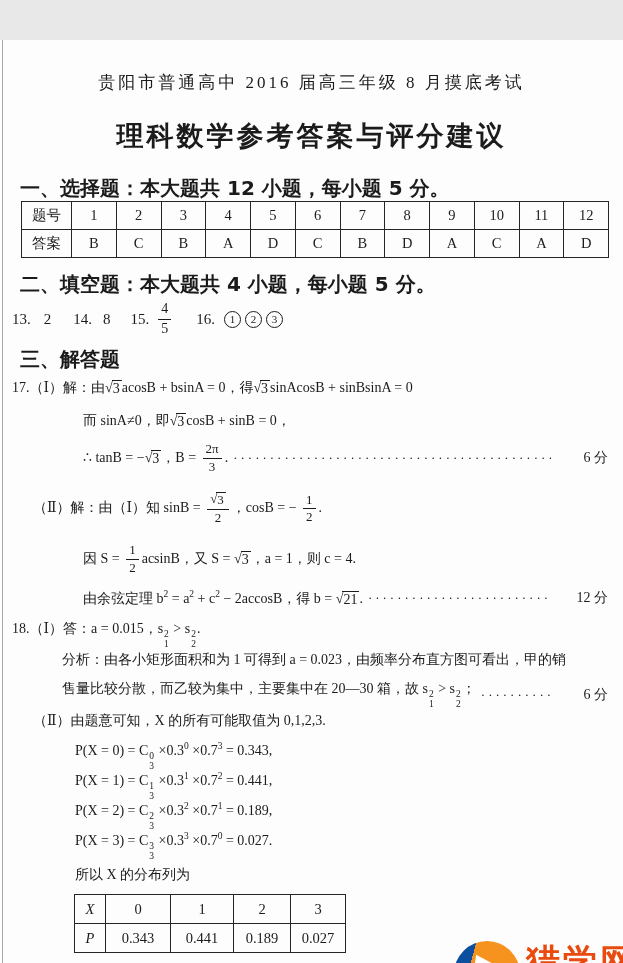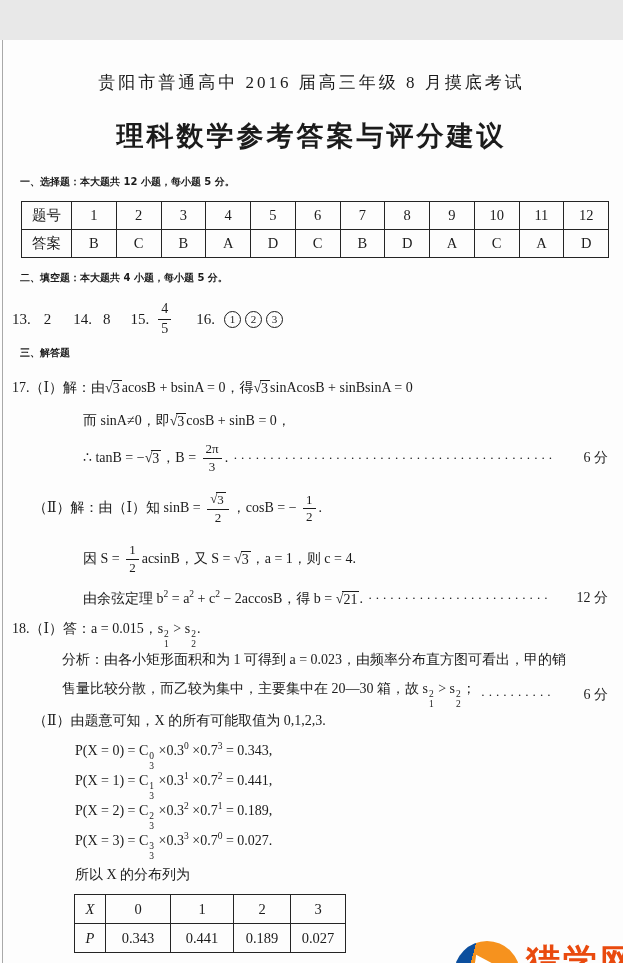--- a/index.html
+++ b/index.html
@@ -4,21 +4,21 @@
 <style>
   html,body{margin:0;padding:0;background:#e8e8e8;}
   .page{
     position:relative;width:623px;height:963px;background:#fdfdfd;overflow:hidden;
     font-family:"Liberation Serif","DejaVu Serif","DejaVu Sans",serif;color:#1b1b1b;margin-top:40px;
   }
   .scan-edge{position:absolute;left:2px;top:0;height:100%;width:1px;background:#a9a9a9;}
   .title{position:absolute;left:0;right:0;top:31px;text-align:center;font-size:17px;letter-spacing:3px;}
   .subtitle{position:absolute;left:0;right:0;top:78px;text-align:center;font-size:27px;font-weight:700;
     font-family:"DejaVu Sans","Liberation Sans",sans-serif;letter-spacing:3px;}
-  .h-bold{position:absolute;font-family:"DejaVu Sans","Liberation Sans",sans-serif;font-weight:700;font-size:10px;white-space:pre;}
+  .h-bold{position:absolute;font-family:"DejaVu Sans","Liberation Sans",sans-serif;font-weight:700;font-size:20px;white-space:pre;}
   table{border-collapse:collapse;position:absolute;background:#fdfdfd;}
   .choice-table{left:21px;top:161px;width:588px;table-layout:fixed;}
   .choice-table td{border:1.4px solid #252525;text-align:center;font-size:14.5px;height:27px;padding:0;}
   .dist-table{left:74px;top:854px;table-layout:fixed;}
   .dist-table td{border:1.4px solid #252525;text-align:center;font-size:14.5px;height:28px;padding:0;}
   .it{font-style:italic;}
   .fillin{position:absolute;left:12px;top:259px;height:40px;display:flex;align-items:center;font-size:15px;white-space:pre;}
   .math-line{position:absolute;display:flex;align-items:center;font-size:14px;}
   .math-line .mrow{white-space:pre;flex:0 0 auto;}
   .leader{flex:1 1 0;min-width:0;overflow:hidden;white-space:nowrap;letter-spacing:3px;font-size:13px;margin:0 5px;}

